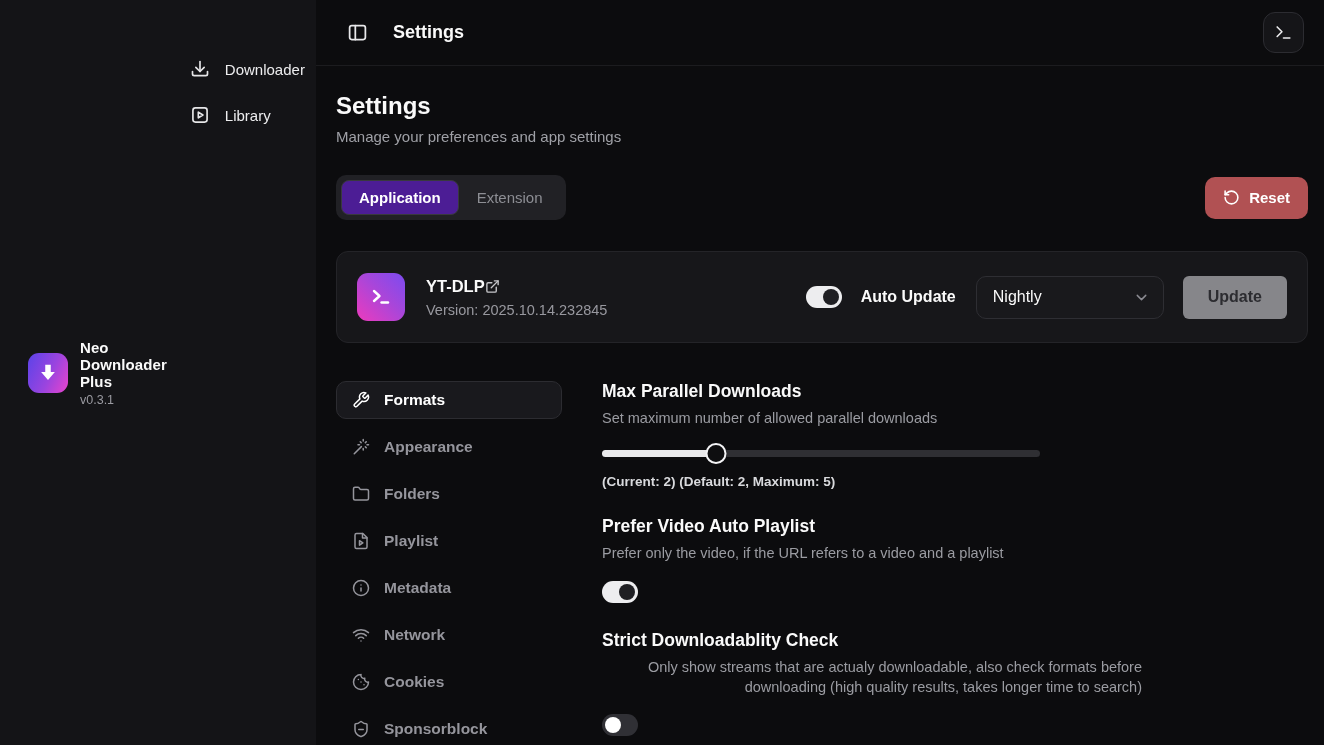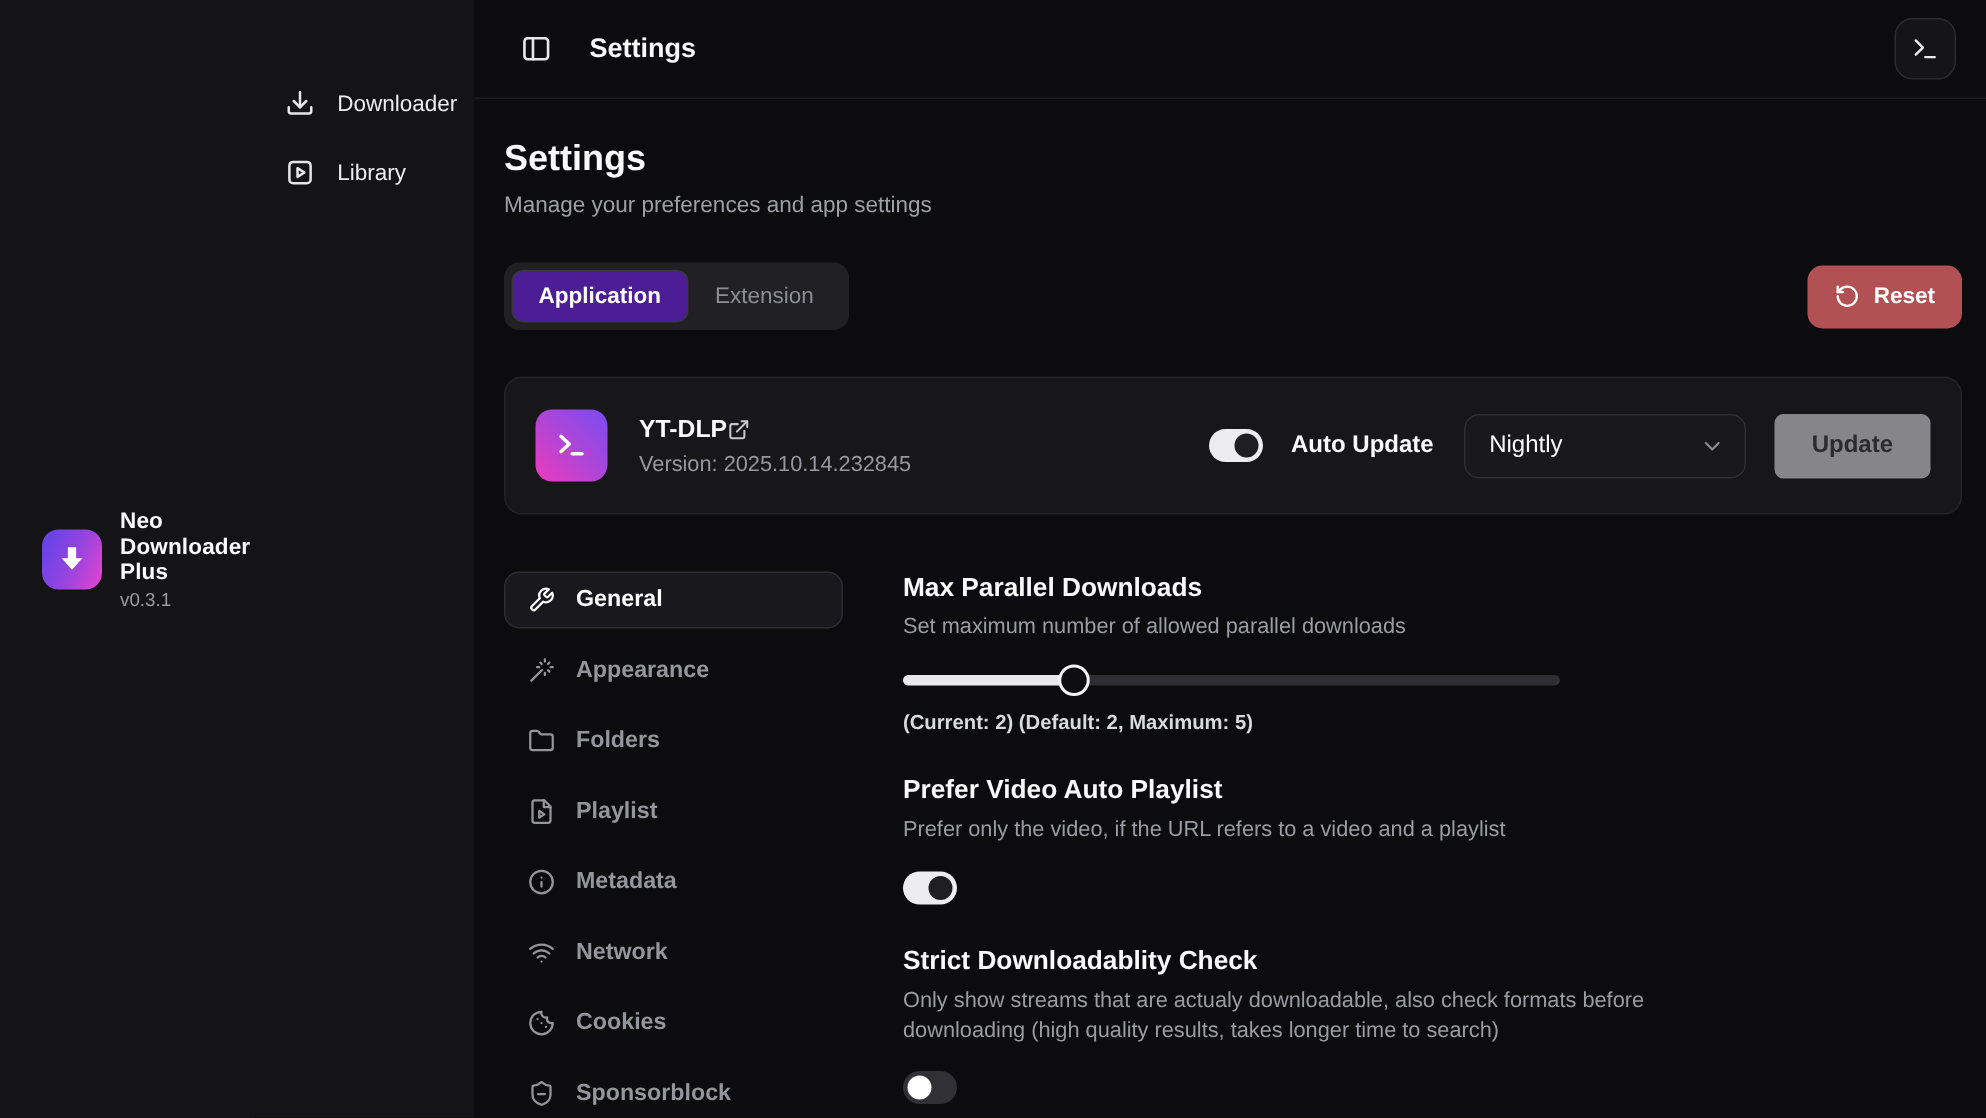--- a/index.html
+++ b/index.html
@@ -131,21 +131,21 @@
     padding: 9px 15px; border-radius: 10px;
     border: 1px solid transparent;
     color: #95959c; font-size: 15.5px; font-weight: 600; cursor: pointer;
   }
   .snav-item.active { background: #19191d; border-color: #2c2c31; color: #ffffff; font-weight: 700; }
 
   .settings-panel { flex: 1; min-width: 0; }
   .setting-block + .setting-block { margin-top: 27px; }
   .setting-title { font-size: 17.5px; font-weight: 700; }
   .setting-desc { font-size: 14.5px; color: #9b9ca2; margin-top: 6px; line-height: 1.4; }
-  .setting-desc.narrow { max-width: 540px; }
+  .setting-desc.narrow { max-width: 540px; text-align: right; }
 
   .slider { position: relative; width: 438px; height: 21px; margin-top: 15px; cursor: pointer; }
   .slider-track { position: absolute; top: 7px; left: 0; right: 0; height: 7px; border-radius: 4px; background: #2f2f33; }
   .slider-fill  { position: absolute; top: 7px; left: 0; height: 7px; border-radius: 4px; background: #e9e9eb; width: 26%; }
   .slider-thumb {
     position: absolute; top: 0; left: 26%; transform: translateX(-50%);
     width: 21px; height: 21px; border-radius: 50%;
     background: #0e0e10; border: 2.5px solid #f4f4f6;
   }
   .slider-caption { margin-top: 10px; font-size: 13.5px; font-weight: 700; color: #d9dadd; }
@@ -284,21 +284,21 @@
 
       <div class="settings-body">
 
         <nav class="settings-nav">
           <div class="snav-item active">
             <span>
                 <svg width="18" height="18" viewBox="0 0 24 24" fill="none" stroke="currentColor" stroke-width="2" stroke-linecap="round" stroke-linejoin="round">
                   <path d="M14.7 6.3a1 1 0 0 0 0 1.4l1.6 1.6a1 1 0 0 0 1.4 0l3.77-3.77a6 6 0 0 1-7.94 7.94l-6.91 6.91a2.12 2.12 0 0 1-3-3l6.91-6.91a6 6 0 0 1 7.94-7.94l-3.76 3.76z"></path>
                 </svg>
               </span>
-            <span>General</span>
+            <span>Formats</span>
           </div>
           <div class="snav-item">
             <span>
                 <svg width="18" height="18" viewBox="0 0 24 24" fill="none" stroke="currentColor" stroke-width="2" stroke-linecap="round" stroke-linejoin="round">
                   <path d="M3 21l9.5-9.5"></path>
                   <path d="M15 4V2"></path>
                   <path d="M15 16v-2"></path>
                   <path d="M8 9h2"></path>
                   <path d="M20 9h2"></path>
                   <path d="M17.8 11.8L19 13"></path>

